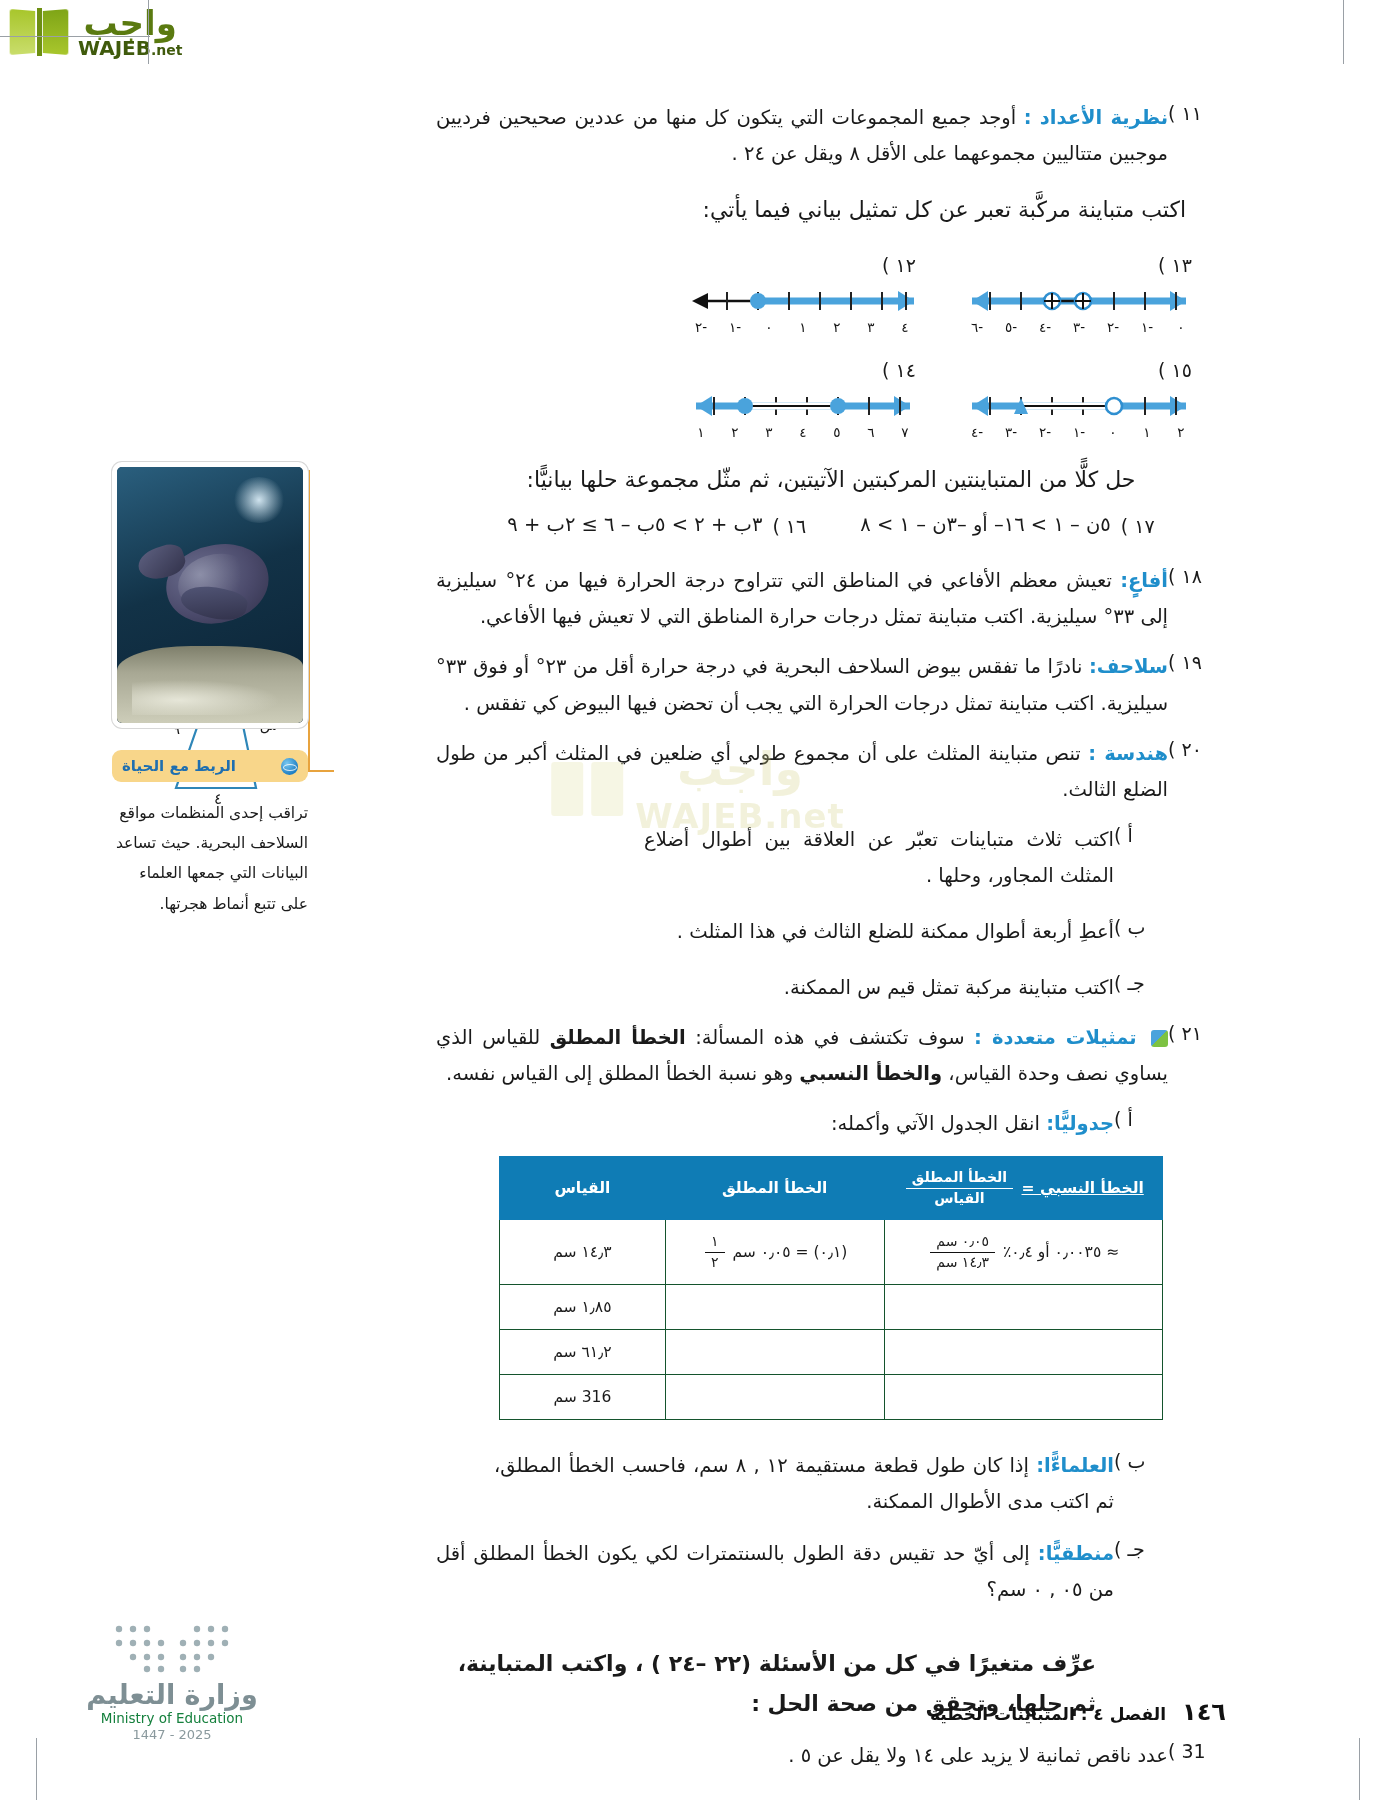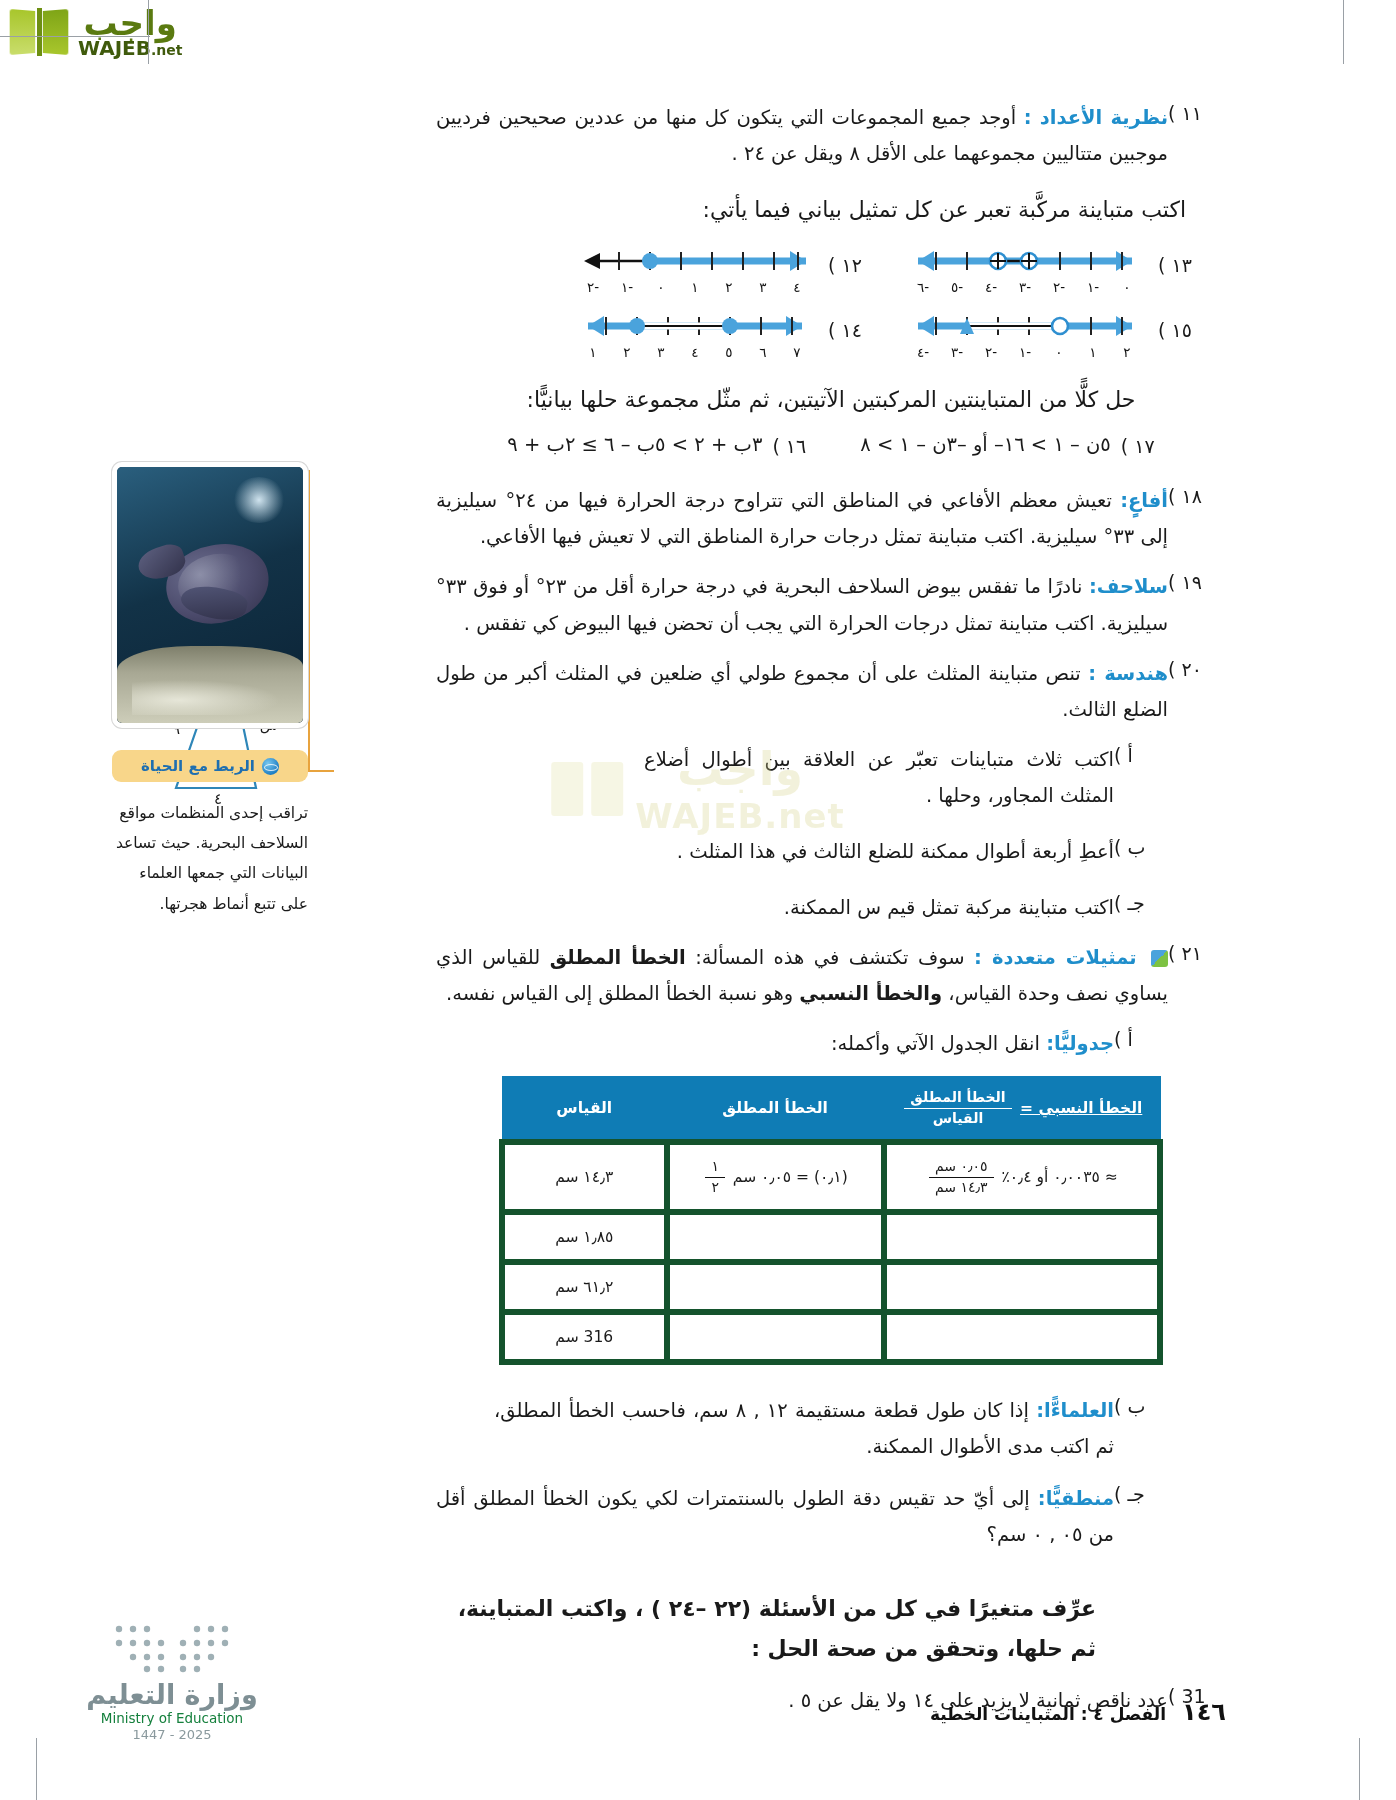--- a/index.html
+++ b/index.html
@@ -40,21 +40,21 @@
   .qnum { width:58px; flex:0 0 58px; text-align:left; font-size:19px; padding-top:2px; white-space:nowrap; }
   .qbody { flex:1; font-size:19.5px; line-height:1.85; text-align:justify; }
   .lbl { color:#1f8ecb; font-weight:bold; }
   .b { font-weight:bold; }
   .instr { font-size:22px; line-height:1.8; text-align:center; margin:18px 0 14px; }
   .instr-right { text-align:right; }
 
   
   .nl-grid { display:flex; flex-direction:column; gap:14px; margin:8px 0 20px; }
   .nl-pair { display:flex; direction:rtl; justify-content:flex-start; gap:26px; }
-  .nl-cell { display:flex; direction:rtl; align-items:flex-start; gap:8px; }
+  .nl-cell { display:flex; direction:rtl; align-items:flex-start; gap:8px;flex-direction:column; }
   .nl-cell .nlnum { font-size:19px; padding-top:10px; width:46px; text-align:left; }
   .nl-fig { width:250px; }
   .nl-fig svg { display:block; }
   .nl-ticks { display:flex; direction:ltr; justify-content:space-between; padding:0 10px; margin-top:1px; }
   .nl-ticks span { font-size:13.5px; width:26px; text-align:center; color:#111; }
 
   
   .narrow { width:630px; }
 
   
@@ -81,21 +81,21 @@
   .side-photo .reef { position:absolute; left:0; right:0; bottom:0; height:30%;
       background: linear-gradient(180deg, #7e7f6b 0%, #a8a894 35%, #cdcdb9 100%);
       border-radius:40% 44% 0 0 / 32% 26% 0 0; }
   .side-photo .reef::after { content:""; position:absolute; left:8%; bottom:10%; width:84%; height:48%;
       background: radial-gradient(ellipse at 30% 60%, #e6e6d8, rgba(230,230,216,0) 65%); }
 
   .side-connector { position:absolute; left:308px; top:470px; width:2px; height:302px; background:#e8a33d; }
   .side-connector-foot { position:absolute; left:308px; top:770px; width:26px; height:2px; background:#e8a33d; }
 
   .side-banner { margin-top:22px; background:#f8d68a; border-radius:9px; padding:7px 10px;
-      display:flex; direction:rtl; align-items:center; gap:7px; justify-content:center; }
+      display:flex; direction:rtl; align-items:center; gap:7px; justify-content:space-between; }
   .side-banner .globe { width:17px; height:17px; border-radius:50%;
       background: radial-gradient(circle at 35% 32%, #79c8f0, #1f7fc4 70%); position:relative; flex:0 0 17px; }
   .side-banner .globe::after{ content:""; position:absolute; left:2px; top:6px; width:12px; height:5px;
       border:1px solid rgba(255,255,255,.8); border-radius:50%; }
   .side-banner-text { font-size:15px; font-weight:bold; color:#1f6fb0; white-space:nowrap; }
 
   .side-caption { margin-top:16px; font-size:15.5px; line-height:1.95; text-align:right; color:#1a1a1a; }
 
   
   .tri-wrap { position:absolute; left:130px; top:638px; width:190px; height:200px; }
@@ -109,21 +109,21 @@
   .wm-en { font-size:34px; font-weight:bold; color:#d6d48a; letter-spacing:1px; }
   .wm-book { width:72px; height:58px; position:relative; }
   .wm-book .p { position:absolute; top:2px; width:32px; height:54px; background:#e4e2a8; border-radius:3px; }
   .wm-book .p.l { left:0; } .wm-book .p.r { right:0; }
 
   
   .tbl-wrap { margin:14px auto 0; width:664px; }
   table.errtbl { border-collapse:collapse; width:100%; direction:rtl; table-layout:fixed; }
   table.errtbl th { background:#0f7cb5; color:#fff; font-size:15.5px; font-weight:bold;
       border:1px solid #0f7cb5; padding:12px 8px; text-align:center; line-height:1.5;margin-top:28px; }
-  table.errtbl td { border:6px solid #14532d; padding:13px 8px; text-align:center; font-size:15.5px; height:44px; }
+  table.errtbl td { border:1px solid #14532d; padding:13px 8px; text-align:center; font-size:15.5px; height:44px; }
   .frac { display:inline-flex; flex-direction:column; align-items:center; vertical-align:middle;
       line-height:1.25; margin:0 3px; }
   .frac .num { border-bottom:1.4px solid #111; padding:0 6px 1px; }
   .frac .den { padding:1px 6px 0; }
   .frac.sm { font-size:14px; }
   .u-line { text-decoration:underline; }
 
   
   .moe { position:absolute; left:62px; bottom:58px; width:220px; text-align:center; }
   .moe-dots { width:130px; height:56px; margin:0 auto 4px; position:relative; }

